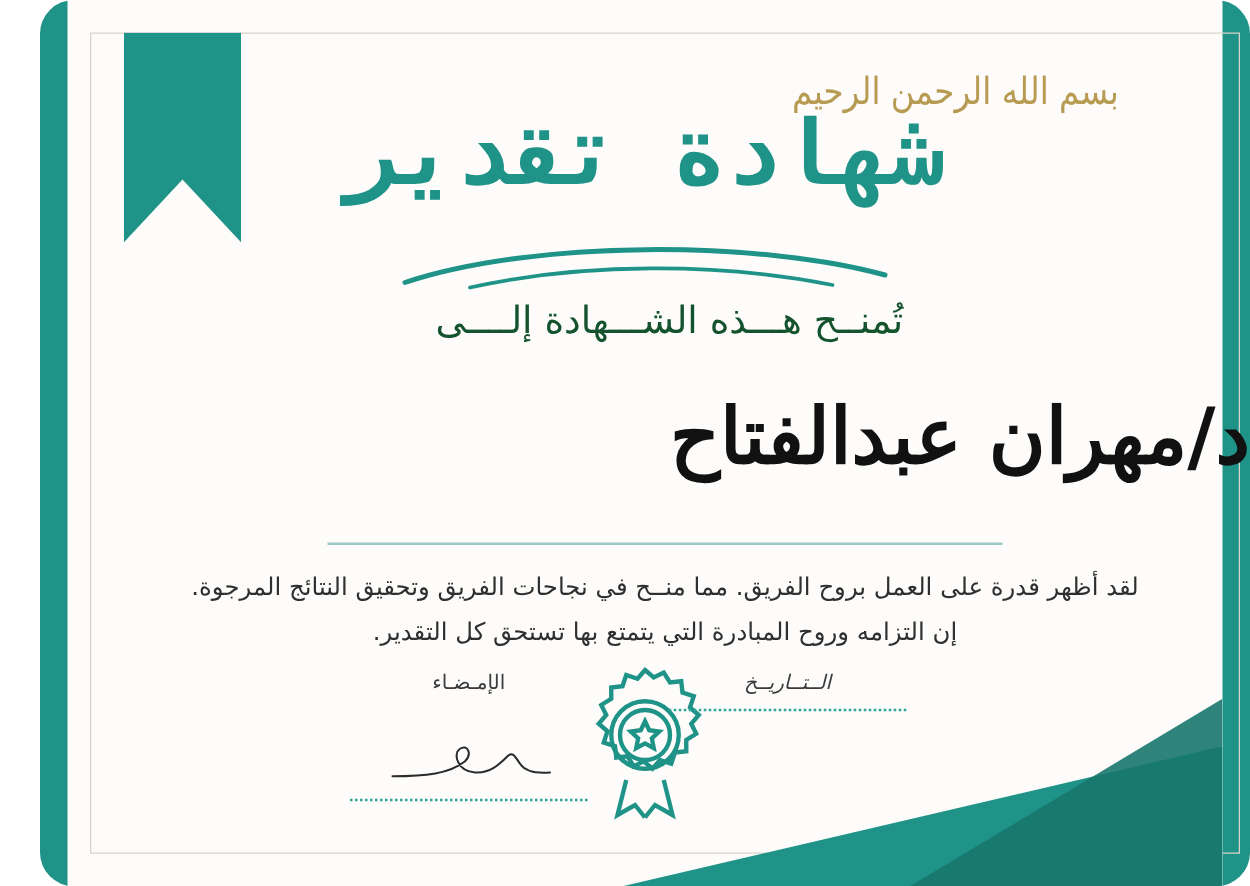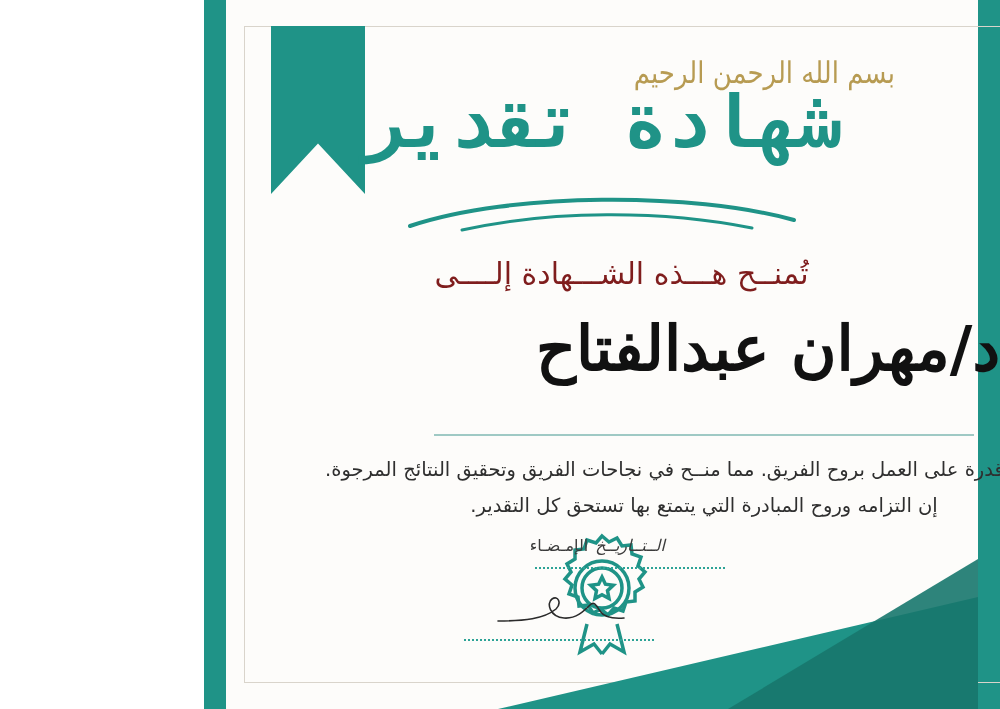--- a/index.html
+++ b/index.html
@@ -2,25 +2,26 @@
 <html lang="ar" dir="rtl"><head>
 <meta charset="utf-8">
 <style>
   html, body {
     margin: 0;
     padding: 0;
     background: #ffffff;
   }
   .certificate {
     position: relative;
-    width: 796px;
+    width: 968px;
     height: 709px;
     background: #fdfcfa;
     overflow: hidden;
     font-family: "DejaVu Sans", "Liberation Sans", sans-serif;
+    border-radius: 27px;
   }
 
   
   .edge-left {
     position: absolute;
     left: 0; top: 0;
     width: 22px; height: 709px;
     background: #1f9387;
   }
   .edge-right {
@@ -88,23 +89,23 @@
   }
   .title-swash {
     position: absolute;
     left: 0; right: 0; top: 186px;
     display: flex;
     justify-content: center;
   }
 
   .awarded-to {
     position: absolute;
-    left: 0; right: 0; top: 256px;
-    text-align: center;
-    color: #7f1d1d;
+    left: 0; right: 0; top: 239px;
+    text-align: center;
+    color: #14532d;
     font-size: 30px;
     letter-spacing: 3px;
     font-family: "DejaVu Sans", "Liberation Sans", sans-serif;
     padding-left: 39px;
   }
 
   .recipient {
     position: absolute;
     left: 0; right: 0; top: 310px;
     text-align: right;
@@ -138,21 +139,21 @@
     position: absolute;
     left: 0; right: 0; top: 536px;
     height: 120px;
   }
   .foot-col {
     position: absolute;
     width: 230px;
     text-align: center;
   }
   .foot-date { right: 255px; font-style: italic; }
-  .foot-sign { left: 240px; }
+  .foot-sign { left: 228px; }
   .foot-label {
     color: #3b3b3b;
     font-size: 16px;
     letter-spacing: 4px;
     font-family: "DejaVu Sans", "Liberation Sans", sans-serif;
   }
   .foot-value {
     margin-top: 26px;
     color: #222;
     font-size: 21px;

